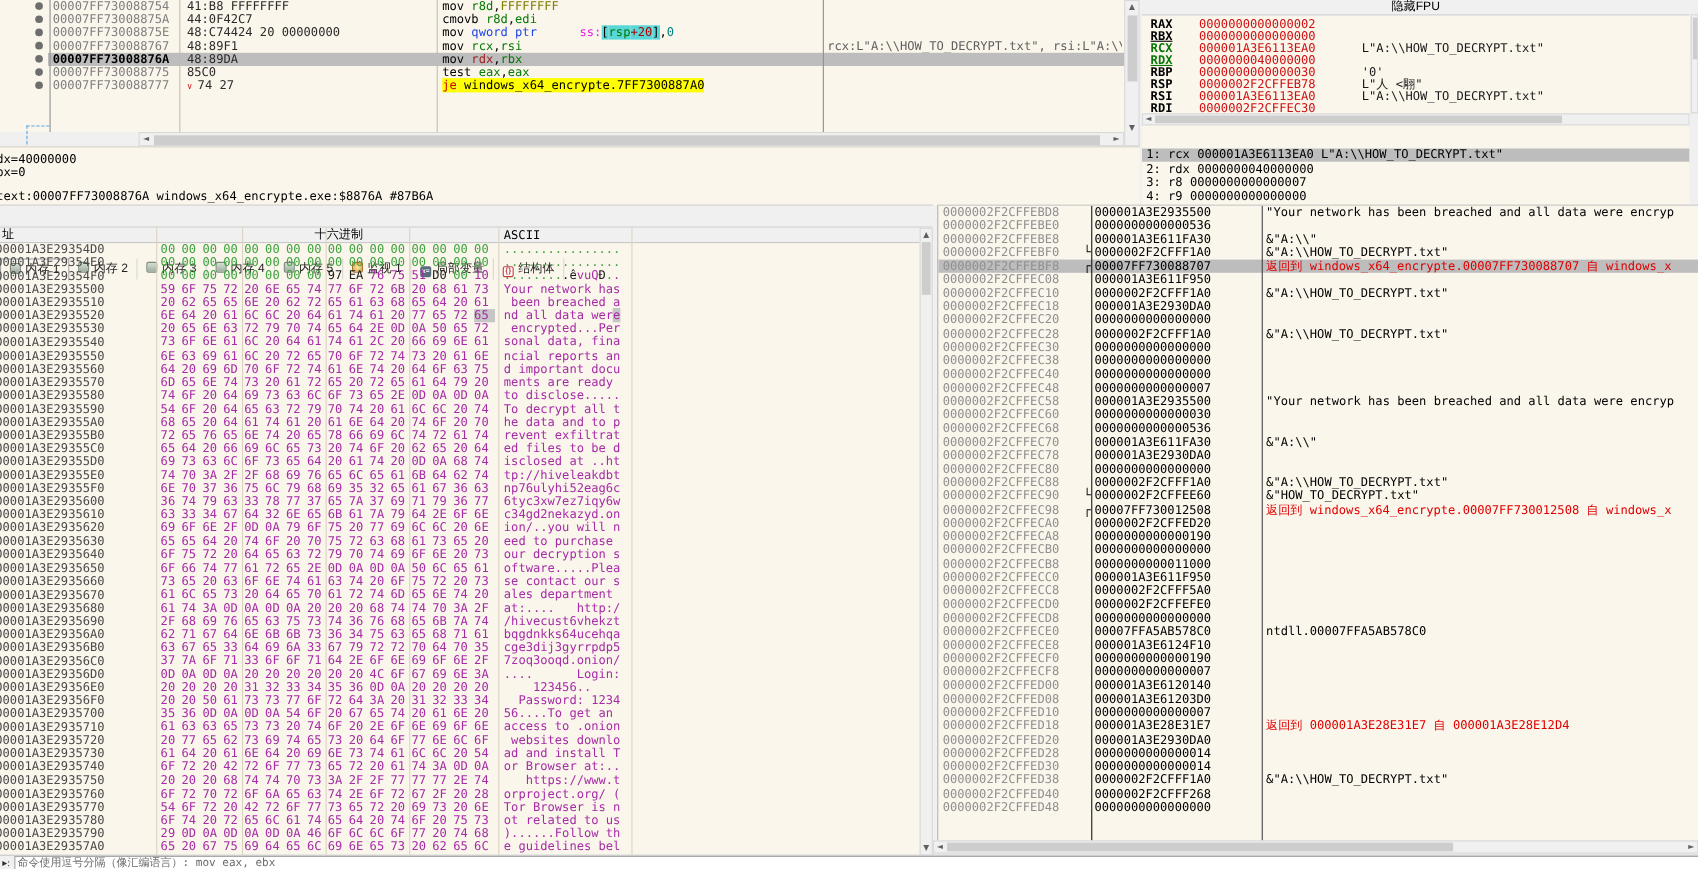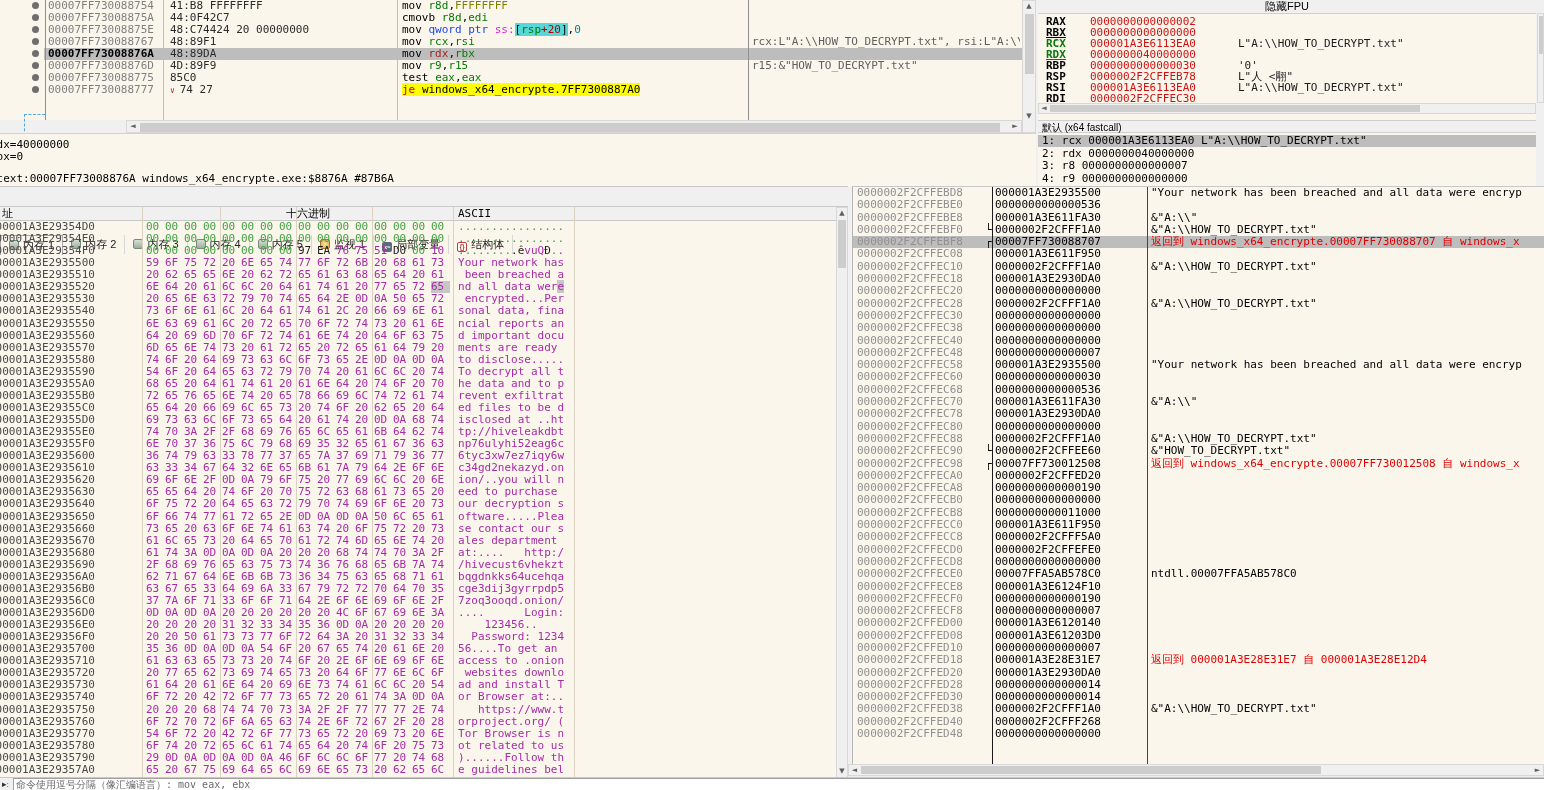--- a/index.html
+++ b/index.html
@@ -22,21 +22,21 @@
   .dis-addr{position:absolute;left:48px;color:#7F7F7F;}
   .selrow .dis-addr{color:#000;font-weight:bold;}
   .dis-bytes{position:absolute;left:170px;color:#2B2B2B;}
   .dis-asm{position:absolute;left:402px;color:#000;}
   .dis-comment{position:absolute;left:752px;color:#5F5F5F;width:268px;overflow:hidden;}
   .t-mn{color:#000;}
   .t-reg{color:#067806;}
   .t-rm{color:#9B1B1B;}
   .t-num{color:#7F7F00;}
   .t-kw{color:#1E46E6;}
-  .t-seg{color:#DD1EDD;}
+  .t-seg{color:#DD1EDD;margin-left:32px;}
   .t-cb{background:#57D7D7;color:#000;}
   .t-cr{background:#57D7D7;color:#067806;}
   .t-cn{background:#57D7D7;color:#B00000;}
   .t-val{color:#008080;}
   .t-cal{background:#57D7D7;color:#000;}
   .t-yb{background:#FFFF00;color:#000;}
   .t-yr{background:#FFFF00;color:#CC0000;}
   .t-pl{color:#000;}
   .vsep{position:absolute;width:1px;background:#C4BCAE;}
   #jmp-h{position:absolute;left:24px;top:114px;width:21px;height:0;border-top:1px dashed #56A7E0;}
@@ -110,21 +110,20 @@
 
 <div id="win">
 
   <div id="disasm" class="abs mono">
     <div id="dis-rows">
         <div class="dis-row"><span class="bp-dot"></span><span class="dis-addr">00007FF730088754</span><span class="dis-bytes">41:B8 FFFFFFFF</span><span class="dis-asm"><span class="t-mn">mov </span><span class="t-reg">r8d</span><span class="t-pl">,</span><span class="t-num">FFFFFFFF</span></span></div>
         <div class="dis-row"><span class="bp-dot"></span><span class="dis-addr">00007FF73008875A</span><span class="dis-bytes">44:0F42C7</span><span class="dis-asm"><span class="t-mn">cmovb </span><span class="t-reg">r8d</span><span class="t-pl">,</span><span class="t-reg">edi</span></span></div>
         <div class="dis-row"><span class="bp-dot"></span><span class="dis-addr">00007FF73008875E</span><span class="dis-bytes">48:C74424 20 00000000</span><span class="dis-asm"><span class="t-mn">mov </span><span class="t-kw">qword ptr </span><span class="t-seg">ss:</span><span class="t-cb">[</span><span class="t-cr">rsp</span><span class="t-cn">+20</span><span class="t-cb">]</span><span class="t-pl">,</span><span class="t-val">0</span></span></div>
         <div class="dis-row"><span class="bp-dot"></span><span class="dis-addr">00007FF730088767</span><span class="dis-bytes">48:89F1</span><span class="dis-asm"><span class="t-mn">mov </span><span class="t-reg">rcx</span><span class="t-pl">,</span><span class="t-reg">rsi</span></span><span class="dis-comment">rcx:L"A:\\HOW_TO_DECRYPT.txt", rsi:L"A:\\HOW</span></div>
         <div class="dis-row selrow"><span class="bp-dot"></span><span class="dis-addr">00007FF73008876A</span><span class="dis-bytes">48:89DA</span><span class="dis-asm"><span class="t-mn">mov </span><span class="t-rm">rdx</span><span class="t-pl">,</span><span class="t-reg">rbx</span></span></div>
-        <div class="dis-row"><span class="bp-dot"></span><span class="dis-addr">00007FF73008876D</span><span class="dis-bytes">4D:89F9</span><span class="dis-asm"><span class="t-mn">mov </span><span class="t-reg">r9</span><span class="t-pl">,</span><span class="t-reg">r15</span></span><span class="dis-comment">r15:&amp;"HOW_TO_DECRYPT.txt"</span></div>
         <div class="dis-row"><span class="bp-dot"></span><span class="dis-addr">00007FF730088775</span><span class="dis-bytes">85C0</span><span class="dis-asm"><span class="t-mn">test </span><span class="t-reg">eax</span><span class="t-pl">,</span><span class="t-reg">eax</span></span></div>
         <div class="dis-row"><span class="bp-dot"></span><span class="dis-addr">00007FF730088777</span><span class="dis-bytes"><span style="color: rgb(204, 34, 34); font-size: 8px;">∨ </span>74 27</span><span class="dis-asm"><span class="t-yr">je</span><span class="t-yb"> </span><span class="t-yb">windows_x64_encrypte.7FF7300887A0</span></span></div>
       </div>
     <div class="vsep" style="left:45px;top:0;height:120px;background:#8F8F8F;"></div>
     <div class="vsep" style="left:163px;top:0;height:120px;"></div>
     <div class="vsep" style="left:397px;top:0;height:120px;"></div>
     <div class="vsep" style="left:748px;top:0;height:120px;background:#8F8F8F;"></div>
   </div>
   <div id="jmp-h"></div>
   <div id="jmp-v"></div>
@@ -151,21 +150,20 @@
         <div class="reg-row mono" style="top: 49px; left: 0px; width: 498px;"><span class="reg-name green ul">RDX</span><span class="reg-val">0000000040000000</span></div>
         <div class="reg-row mono" style="top: 60px; left: 0px; width: 498px;"><span class="reg-name">RBP</span><span class="reg-val">0000000000000030</span><span class="reg-extra">'0'</span></div>
         <div class="reg-row mono" style="top: 71px; left: 0px; width: 498px;"><span class="reg-name">RSP</span><span class="reg-val">0000002F2CFFEB78</span><span class="reg-extra">L"人 &lt;翢"</span></div>
         <div class="reg-row mono" style="top: 82px; left: 0px; width: 498px;"><span class="reg-name">RSI</span><span class="reg-val">000001A3E6113EA0</span><span class="reg-extra">L"A:\\HOW_TO_DECRYPT.txt"</span></div>
         <div class="reg-row mono" style="top: 93px; left: 0px; width: 498px;"><span class="reg-name">RDI</span><span class="reg-val">0000002F2CFFEC30</span></div>
       </div>
     <div class="sb" style="left:0;top:103px;width:498px;height:11px;">
       <div class="sb-btn" style="left:0;top:0;width:10px;line-height:9px;">◄</div>
       <div class="sb-thumb" style="left:11px;top:1px;width:370px;height:7px;"></div>
     </div>
-    <div id="fc-title" class="ui">默认 (x64 fastcall)</div>
     <div id="fc-rows" class="mono">
         <div class="fc-row sel" style="top: 135px;">1: rcx 000001A3E6113EA0 L"A:\\HOW_TO_DECRYPT.txt"</div>
         <div class="fc-row" style="top: 147.5px;">2: rdx 0000000040000000</div>
         <div class="fc-row" style="top: 160px;">3: r8 0000000000000007</div>
         <div class="fc-row" style="top: 172.5px;">4: r9 0000000000000000</div>
       </div>
   </div>
 
   <div class="sb" style="left:1537px;top:13px;width:7px;height:90px;">
     <div class="sb-thumb" style="left:1px;top:2px;width:4px;height:38px;"></div>

